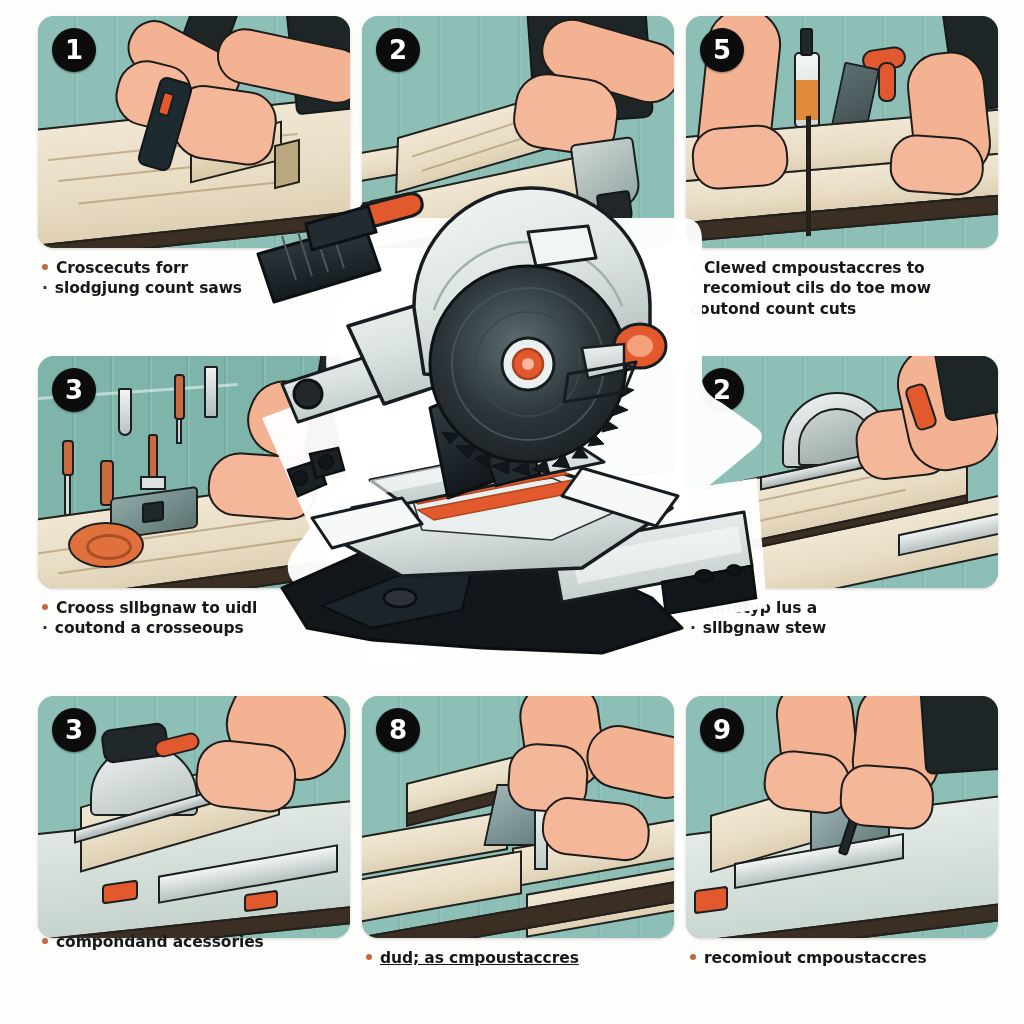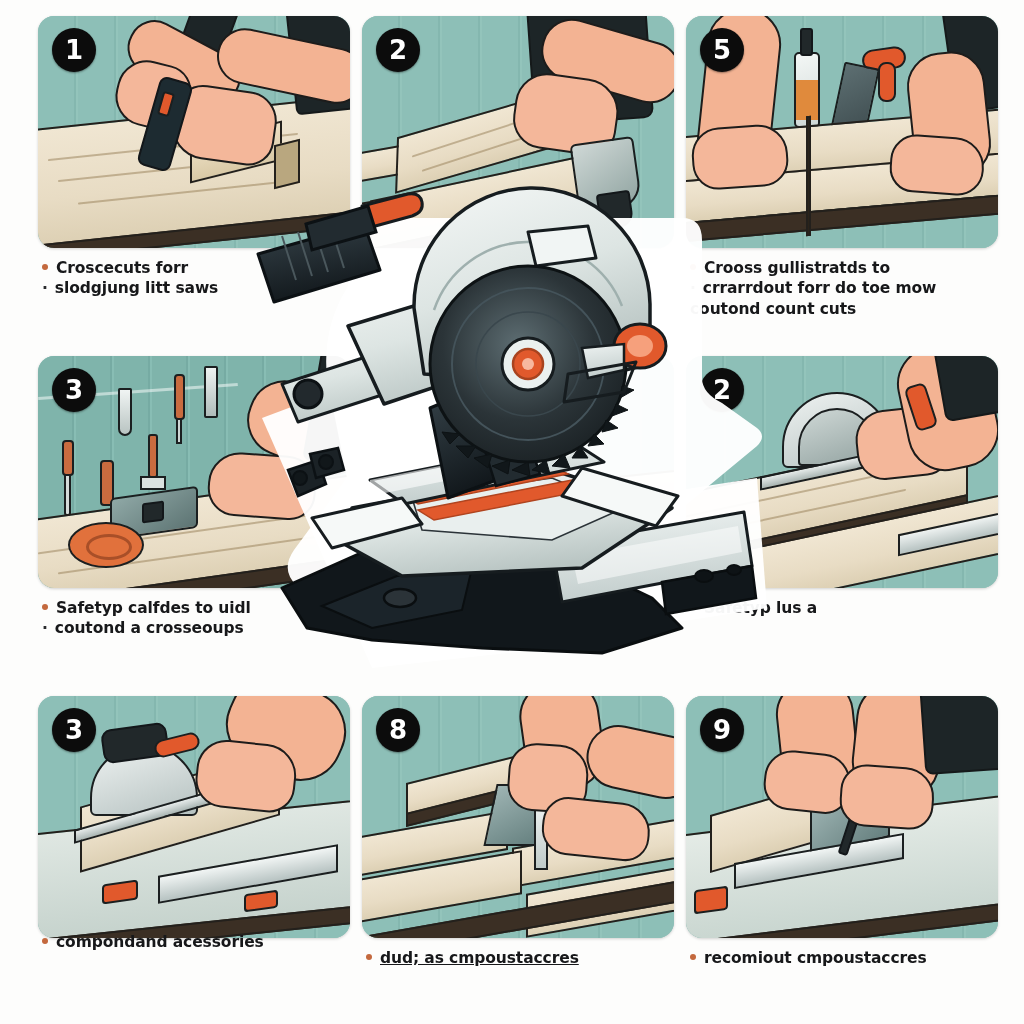--- a/index.html
+++ b/index.html
@@ -203,21 +203,21 @@
 
         <div class="hand" style="left:78px; top:46px; width:74px; height:66px; border-radius:30px 26px 22px 30px; transform:rotate(14deg);"></div>
         <div class="hand" style="left:134px; top:72px; width:104px; height:74px; border-radius:30px 30px 26px 34px; transform:rotate(8deg);"></div>
 
         <div class="tool-dark" style="left:110px; top:62px; width:34px; height:92px; transform:rotate(16deg); border-radius:8px; background:#1d2b31;"></div>
         <div class="tool-orange" style="left:122px; top:76px; width:12px; height:24px; transform:rotate(16deg); border-radius:3px;"></div>
         <div class="badge">1</div>
       </div>
       <div class="caption" style="top:242px;">
         <span class="dot"></span><span>Croscecuts forr</span>
-        <span class="l2">slodgjung litt saws</span>
+        <span class="l2">slodgjung count saws</span>
       </div>
     </div>
 
     <div class="cell" style="left:362px; top:16px; width:312px;">
       <div class="panel">
         <div class="wall"></div>
 
         <div class="sleeve" style="left:168px; top:-14px; width:120px; height:120px; border-radius:10px; transform:rotate(-4deg);"></div>
 
         <div class="board" style="left:-10px; top:120px; width:200px; height:30px; transform:skewY(-10deg);"></div>
@@ -257,22 +257,22 @@
         <div class="board-edge" style="left:120px; top:100px; width:5px; height:120px; transform:skewY(-5deg); background:#2a231a;"></div>
 
         <div class="arm" style="left:16px; top:-8px; width:74px; height:170px; transform:rotate(6deg); border-radius:36px;"></div>
         <div class="hand" style="left:6px; top:110px; width:96px; height:62px; border-radius:28px 30px 26px 26px; transform:rotate(-4deg);"></div>
         <div class="sleeve" style="left:262px; top:-16px; width:66px; height:110px; border-radius:8px; transform:rotate(-8deg);"></div>
         <div class="arm" style="left:224px; top:36px; width:78px; height:126px; transform:rotate(-6deg); border-radius:34px;"></div>
         <div class="hand" style="left:204px; top:120px; width:94px; height:58px; border-radius:26px 30px 26px 24px; transform:rotate(4deg);"></div>
         <div class="badge">5</div>
       </div>
       <div class="caption" style="top:242px;">
-        <span class="dot"></span><span>Crooss gullistratds to</span>
-        <span class="l2">crrarrdout forr do toe mow</span>
+        <span class="dot"></span><span>Clewed cmpoustaccres to</span>
+        <span class="l2">recomiout cils do toe mow</span>
         <span class="l3">coutond count cuts</span>
       </div>
     </div>
 
     <div class="cell" style="left:38px; top:356px; width:312px;">
       <div class="panel">
         <div class="wall dark"></div>
 
         <div style="position:absolute; left:0; top:34px; width:200px; height:3px; background:rgba(255,255,255,.5); transform:rotate(-4deg);"></div>
 
@@ -296,21 +296,21 @@
 
         <div class="tool-orange" style="left:30px; top:166px; width:76px; height:46px; border-radius:50%; background:#e1713c;"></div>
         <div style="position:absolute; left:48px; top:178px; width:40px; height:20px; border-radius:50%; border:3px solid #a84f28;"></div>
 
         <div class="arm" style="left:208px; top:34px; width:124px; height:76px; transform:rotate(22deg); border-radius:36px;"></div>
         <div class="hand" style="left:170px; top:98px; width:108px; height:64px; border-radius:32px 30px 26px 28px; transform:rotate(4deg);"></div>
         <div class="sleeve" style="left:274px; top:-10px; width:64px; height:120px; border-radius:8px; transform:rotate(10deg);"></div>
         <div class="badge">3</div>
       </div>
       <div class="caption" style="top:242px;">
-        <span class="dot"></span><span>Safetyp calfdes to uidl</span>
+        <span class="dot"></span><span>Crooss sllbgnaw to uidl</span>
         <span class="l2">coutond a crosseoups</span>
       </div>
     </div>
 
     <div class="cell" style="left:362px; top:356px; width:312px;">
       <div class="panel">
         <div class="wall"></div>
         <div class="board" style="left:-20px; top:130px; width:360px; height:70px; transform:skewY(-6deg);"></div>
         <div class="board-edge" style="left:-20px; top:196px; width:360px; height:18px; transform:skewY(-6deg);"></div>
       </div>
@@ -335,20 +335,21 @@
         <div class="arm" style="left:216px; top:-12px; width:92px; height:126px; transform:rotate(-12deg); border-radius:38px;"></div>
         <div class="sleeve" style="left:252px; top:-26px; width:80px; height:86px; border-radius:8px; transform:rotate(-10deg);"></div>
 
         <div class="tool-orange" style="left:224px; top:28px; width:22px; height:46px; border-radius:7px; transform:rotate(-18deg);"></div>
 
         <div class="tool-metal" style="left:212px; top:166px; width:116px; height:22px; transform:skewY(-12deg); background:linear-gradient(#eef2f1,#b6c2c1);"></div>
         <div class="badge">2</div>
       </div>
       <div class="caption" style="top:242px;">
         <span class="dot"></span><span>Safetyp lus a</span>
+        <span class="l2">sllbgnaw stew</span>
       </div>
     </div>
 
     <div class="cell" style="left:38px; top:696px; width:312px;">
       <div class="panel tall">
         <div class="wall"></div>
 
         <div class="board" style="left:-24px; top:120px; width:372px; height:110px; transform:skewY(-6deg); background:linear-gradient(180deg,#dfe7e2,#c6d3cd);"></div>
         <div class="board-edge" style="left:-24px; top:226px; width:372px; height:18px; transform:skewY(-6deg);"></div>
 

